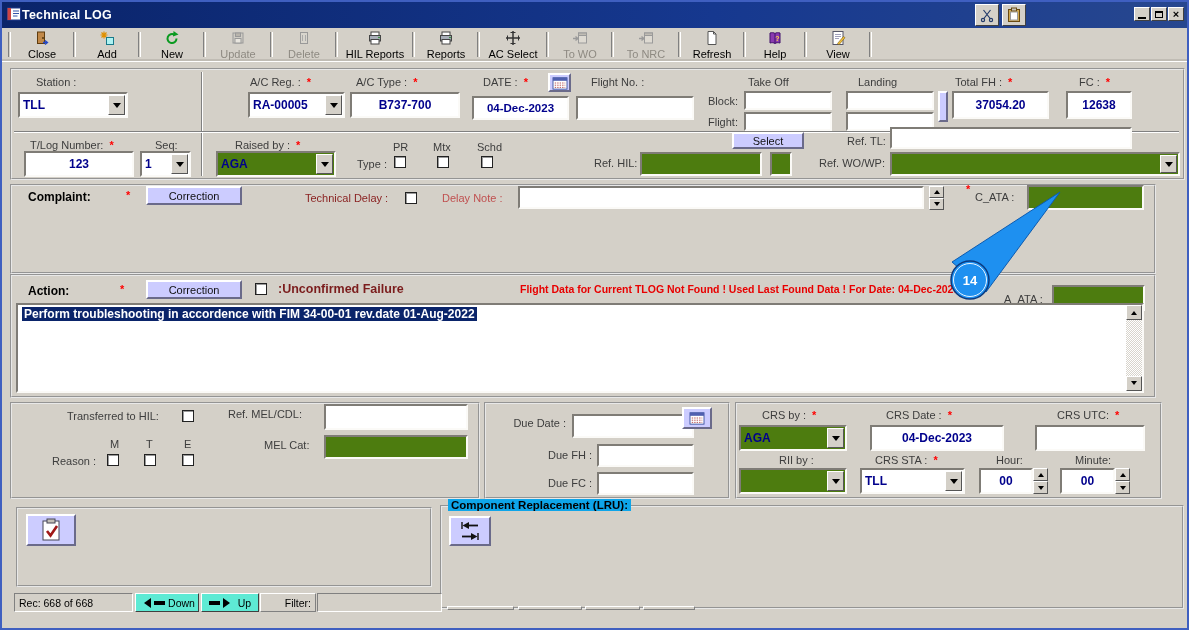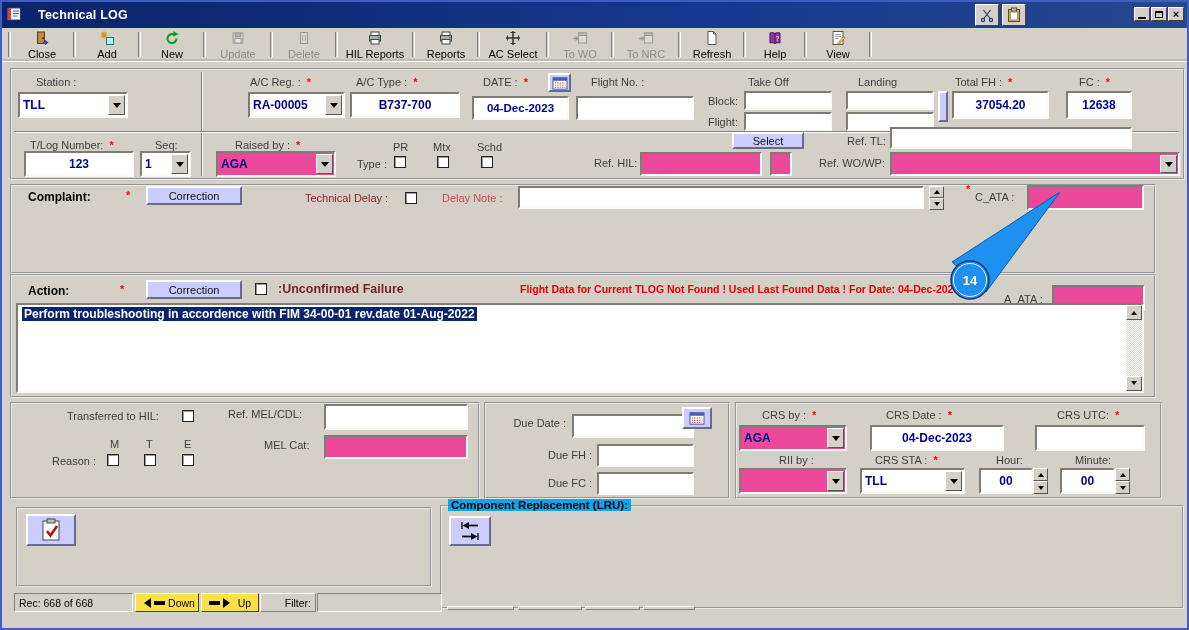--- a/index.html
+++ b/index.html
@@ -2,21 +2,21 @@
 <html><head>
 <meta charset="utf-8">
 <style>
   *{box-sizing:border-box;margin:0;padding:0}
   html,body{width:1189px;height:630px;overflow:hidden}
   body{font-family:"Liberation Sans",sans-serif;font-size:11px;background:#808080}
   #win{position:relative;width:1189px;height:630px;background:#d4d0c8;border:2px solid #3f5fc0;overflow:hidden;color:#3d3d3d}
   .abs{position:absolute}
   
   .titlebar{position:absolute;left:0;top:0;right:0;height:26px;background:linear-gradient(90deg,#0a246a,#16388f 60%,#27478f);display:flex;align-items:center;padding:0 4px;color:#fff}
-  .titletxt{font-size:12.5px;font-weight:bold;margin-left:16px;letter-spacing:.2px}
+  .titletxt{font-size:12.5px;font-weight:bold;margin-left:0;letter-spacing:.2px}
   .tbfloat{position:absolute;top:2px;width:24px;height:22px;background:#d4d0c8;border:1px solid;border-color:#fff #404040 #404040 #fff;display:flex;align-items:center;justify-content:center}
   .winbtn{position:absolute;top:5px;width:16px;height:14px;background:#d4d0c8;border:1px solid;border-color:#fff #404040 #404040 #fff;display:flex;align-items:center;justify-content:center;color:#000;font-size:11px;font-weight:bold;line-height:1}
   
   .toolbar{position:absolute;left:0;top:26px;right:0;height:34px;background:#d4d0c8;display:flex;align-items:stretch;padding:1px 4px;border-bottom:1px solid #fff;box-shadow:inset 0 -2px 0 #c0bcb4}
   .tbtn{display:flex;flex-direction:column;align-items:center;justify-content:center;gap:0;font-size:11px;color:#000;padding-top:1px}
   .tbtn.dis{color:#8e8a82}
   .tsep{width:3px;margin:3px 2px;border-left:1px solid #808080;border-right:1px solid #fff}
   
   .panel{position:absolute;border:2px groove #e8e8e8}
   .hsep{position:absolute;height:2px;border-top:1px solid #808080;border-bottom:1px solid #fff}
@@ -24,21 +24,21 @@
   
   .lbl{position:absolute;font-size:11px;color:#3d3d3d;white-space:nowrap}
   .seclbl{font-weight:bold;color:#000;font-size:12px}
   .mar{color:#8b2323}
   .marb{color:#7b1d1d;font-weight:bold;font-size:12.5px}
   .rosa{color:#c05050}
   .s{color:#f00;font-weight:bold;margin-left:6px}
   .warn{color:#e80000;font-weight:bold;font-size:10.5px}
   
   .f{position:absolute;background:#fff;border:2px solid;border-color:#7f7c76 #fbfaf7 #fbfaf7 #7f7c76;display:flex;align-items:center;padding:0 3px}
-  .cy{background:#ec4899}
+  .cy{background:#4d7c0f}
   .ctr{justify-content:center}
   .val{font-weight:bold;color:#00008c;font-size:12px;white-space:nowrap}
   .val11{font-size:11.5px}
   .combo{padding-right:20px}
   .ddb{position:absolute;top:1px;right:1px;bottom:1px;width:17px;background:#d4d0c8;border:1px solid;border-color:#fff #555 #555 #fff;display:flex;align-items:center;justify-content:center}
   .tri{width:0;height:0;border:4px solid transparent;border-top:5px solid #000;margin-top:5px}
   .cb{position:absolute;width:12px;height:12px;background:#fff;border:1px solid #222;box-shadow:inset 1px 1px 0 #9a9a9a}
   .btn{position:absolute;background:#ccccff;border:2px solid;border-color:#fff #6a6a8a #6a6a8a #fff;font-size:11px;color:#111;display:flex;align-items:center;justify-content:center}
   .spn{position:absolute;display:flex;flex-direction:column;width:15px}
   .spb{flex:1;background:#d4d0c8;border:1px solid;border-color:#fff #555 #555 #fff;display:flex;align-items:center;justify-content:center}
@@ -48,21 +48,21 @@
   .txt{position:absolute;background:#fff;border:2px solid;border-color:#7f7c76 #fbfaf7 #fbfaf7 #7f7c76}
   .tval{position:absolute;left:4px;top:2px;font-weight:bold;color:#00008c;font-size:12px;white-space:nowrap}
   .sel{background:#0a246a;color:#fff;padding:0 2px}
   .vs{position:absolute;top:0;right:0;bottom:0;width:16px;background-image:conic-gradient(#fff 25%,#d8d4cc 0 50%,#fff 0 75%,#d8d4cc 0);background-size:2px 2px}
   .vsb{position:absolute;left:0;width:16px;height:15px;background:#d4d0c8;border:1px solid;border-color:#fff #555 #555 #fff;display:flex;align-items:center;justify-content:center}
   
   .gb{position:absolute;border:2px groove #e8e8e8}
   .gbtitle{position:absolute;font-weight:bold;color:#000;font-size:11.5px;background:#0ea5e9;padding:0 3px;white-space:nowrap}
   
   .sbox{position:absolute;background:#d4d0c8;border:1px solid;border-color:#808080 #fff #fff #808080;display:flex;align-items:center;padding:0 4px;font-size:10.5px;color:#000}
-  .sbtn{position:absolute;background:#fde047;border:1px solid;border-color:#fff #404040 #404040 #fff;display:flex;align-items:center;justify-content:center;gap:3px;font-size:10.5px;color:#000}
+  .sbtn{position:absolute;background:#5eead4;border:1px solid;border-color:#fff #404040 #404040 #fff;display:flex;align-items:center;justify-content:center;gap:3px;font-size:10.5px;color:#000}
   .at{width:11px;height:4px;background:#000}
   .ah{width:0;height:0;border:5px solid transparent}
   .ah.l{border-right:7px solid #000}
   .ah.r{border-left:7px solid #000}
   .strip{position:absolute;height:4px;background:#d4d0c8;border:1px solid;border-color:#fff #808080 #808080 #fff}
 </style>
 </head>
 <body>
 
 <div id="win">

